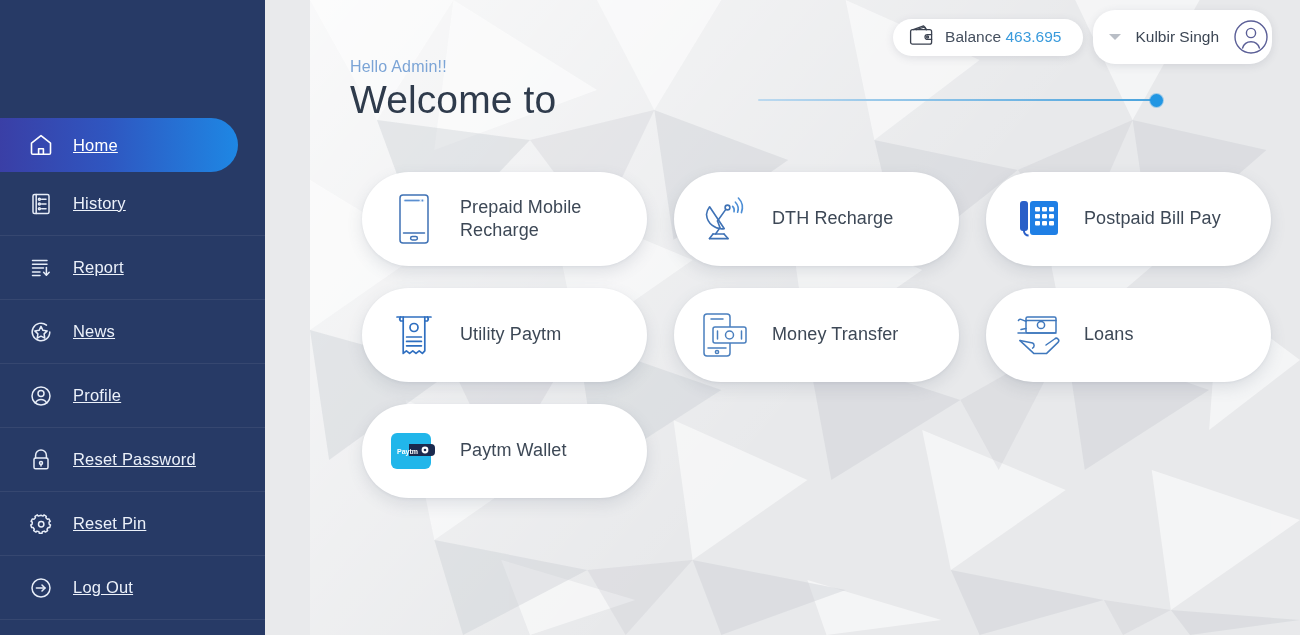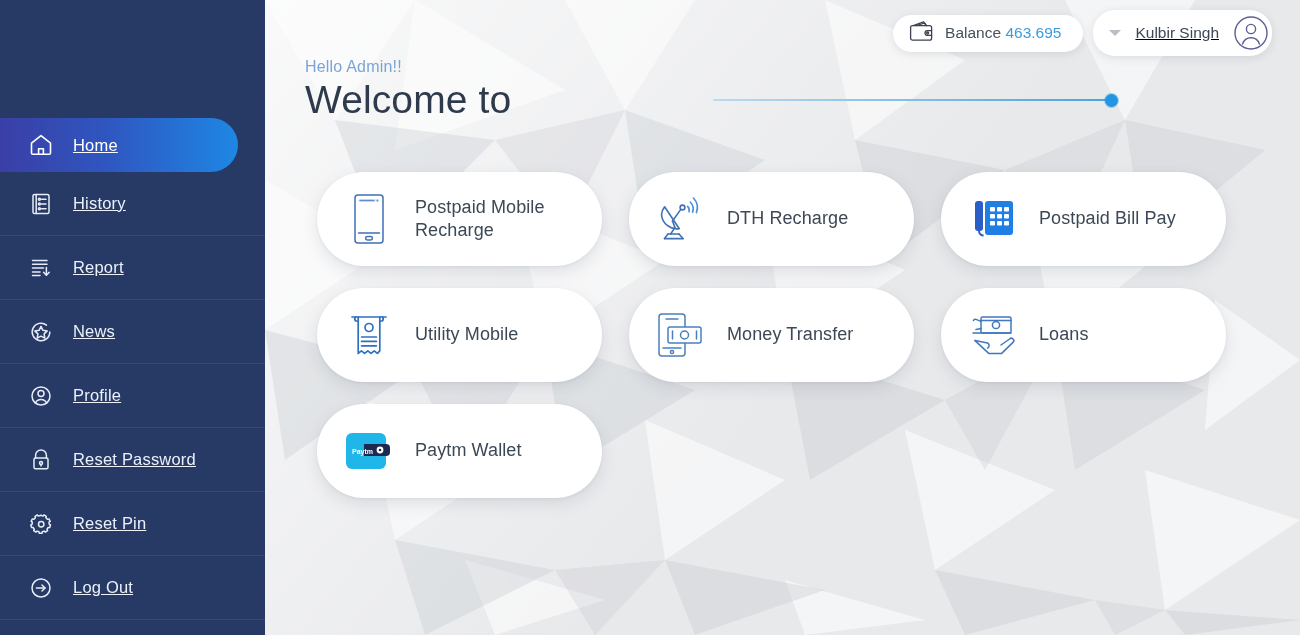--- a/index.html
+++ b/index.html
@@ -54,20 +54,21 @@
 
   
   .main {
     position:relative;
     flex:1 1 auto;
     height:635px;
     overflow:hidden;
     background:
       linear-gradient(130deg, rgba(255,255,255,.75) 0%, rgba(255,255,255,0) 55%),
       #e8e9eb;
+    margin-left: 45px;
   }
   
   .poly { position:absolute; inset:0; pointer-events:none; }
   .poly svg { width:100%; height:100%; display:block; }
 
   
   .topbar {
     position:absolute; top:10px; right:28px;
     display:flex; align-items:center; gap:10px;
     z-index:4;
@@ -78,29 +79,28 @@
     border-radius:20px;
     display:flex; align-items:center;
     padding:0 22px 0 16px;
     gap:11px;
     box-shadow:0 2px 8px rgba(60,70,90,.13);
     cursor:pointer;
   }
   .balance-txt { font-size:15.5px; color:#46505f; white-space:nowrap; }
   .balance-amt { color:#3a9bdc; }
   .user-pill {
-    height:46px;
+    height:54px;
     background:#ffffff;
     border-radius:22px;
     display:flex; align-items:center;
     padding:0 3px 0 16px;
     gap:14px;
     box-shadow:0 2px 8px rgba(60,70,90,.13);
     cursor:pointer;
-    text-decoration:underline;
   }
   .caret { width:0;height:0;border-left:6px solid transparent;border-right:6px solid transparent;border-top:6px solid #b9bec6; }
   .user-name { font-size:15.5px; color:#3c4654; white-space:nowrap; }
   .avatar { width:36px;height:36px;border-radius:50%;display:flex;align-items:center;justify-content:center; }
 
   
   .greet { position:absolute; left:40px; top:58px; z-index:3; }
   .hello { font-size:16px; color:#7ba4d6; letter-spacing:.2px; }
   .welcome { font-size:39px; color:#2f3b4c; margin-top:2px; letter-spacing:.1px; font-weight:400; }
 
@@ -331,21 +331,21 @@
         <span class="card-ico">
           <svg width="34" height="52" viewBox="0 0 34 52" fill="none" stroke="#3f72b5" stroke-width="1.5" stroke-linecap="round" stroke-linejoin="round">
             <rect x="3" y="2" width="28" height="48" rx="3"></rect>
             <rect x="6.5" y="6" width="21" height="3" rx="1.5" fill="#e3eefb" stroke="none"></rect>
             <line x1="8" y1="7.5" x2="22" y2="7.5" stroke="#5b8fd0"></line>
             <circle cx="25.4" cy="7.5" r="0.9" fill="#5b8fd0" stroke="none"></circle>
             <line x1="6.5" y1="40" x2="27.5" y2="40"></line>
             <rect x="13.6" y="43.6" width="6.8" height="3.4" rx="1.7"></rect>
           </svg>
         </span>
-        <span class="card-label">Postpaid Mobile Recharge</span>
+        <span class="card-label">Prepaid Mobile Recharge</span>
       </div>
 
       <div class="card">
         <span class="card-ico">
           <svg width="50" height="50" viewBox="0 0 50 50" fill="none" stroke="#3f72b5" stroke-width="1.6" stroke-linecap="round" stroke-linejoin="round">
             <path d="M5.5 20.5a15.5 15.5 0 0 0 17.8 14.2L8.6 12.8A15.4 15.4 0 0 0 5.5 20.5z"></path>
             <circle cx="26.5" cy="13.5" r="2.4"></circle>
             <line x1="24.8" y1="15.4" x2="16.5" y2="27"></line>
             <path d="M16.5 27 19 33.6l-4.4 6.4"></path>
             <path d="M12 40h11"></path>
@@ -387,21 +387,21 @@
             <path d="M6 7h34"></path>
             <path d="M9.6 7a3 3 0 0 0 0 4h2.6"></path>
             <path d="M36.4 7a3 3 0 0 1 0 4h-2.6"></path>
             <path d="M12.2 7v36.4l3.2-2.6 3.2 2.6 3.2-2.6 3.2 2.6 3.2-2.6 3.2 2.6 2.4-2.6V7"></path>
             <circle cx="23" cy="17.5" r="4"></circle>
             <line x1="15.6" y1="27" x2="30.4" y2="27"></line>
             <line x1="15.6" y1="31.4" x2="30.4" y2="31.4"></line>
             <line x1="15.6" y1="35.8" x2="30.4" y2="35.8"></line>
           </svg>
         </span>
-        <span class="card-label">Utility Mobile</span>
+        <span class="card-label">Utility Paytm</span>
       </div>
 
       <div class="card">
         <span class="card-ico">
           <svg width="52" height="50" viewBox="0 0 52 50" fill="none" stroke="#4a7fbe" stroke-width="1.5" stroke-linecap="round" stroke-linejoin="round">
             <rect x="4" y="4" width="26" height="42" rx="3"></rect>
             <line x1="11" y1="9" x2="23" y2="9"></line>
             <line x1="8" y1="38" x2="26" y2="38"></line>
             <circle cx="17" cy="42" r="1.6"></circle>
             <rect x="13" y="17" width="33" height="16" rx="2" fill="#ffffff"></rect>

